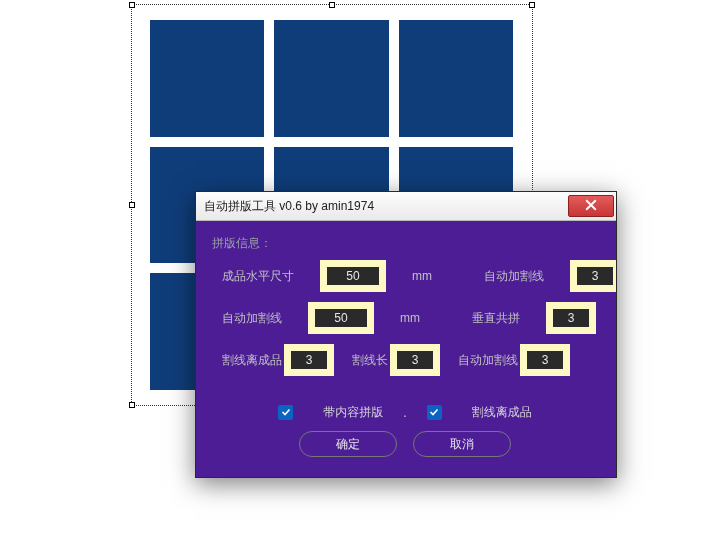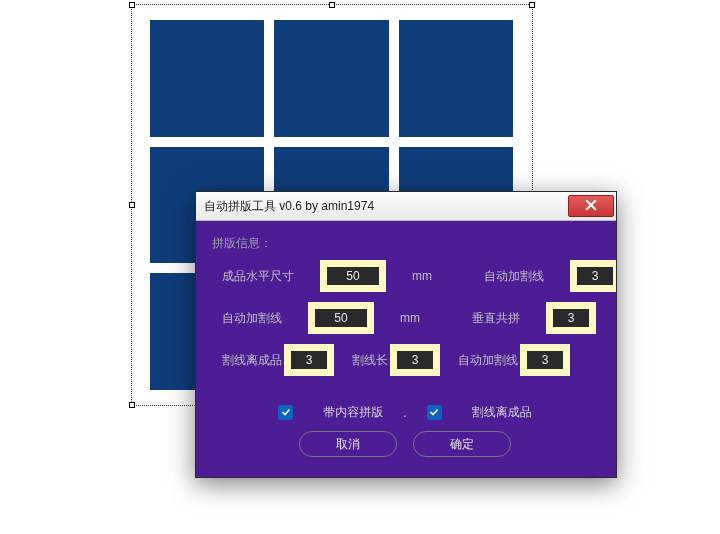--- a/index.html
+++ b/index.html
@@ -327,21 +327,21 @@
               <path d="M1.5 5 L4 7.5 L8.5 2.5" stroke="#fff" stroke-width="1.6" fill="none"></path>
             </svg>
         </span>
       </span>
       <span class="cb-label">割线离成品</span>
     </div>
 
 
     <div class="button-row">
       <div class="pill-btn">
+        <span>确定</span>
+      </div>
+      <div class="pill-btn">
         <span>取消</span>
-      </div>
-      <div class="pill-btn">
-        <span>确定</span>
       </div>
     </div>
 
   </div>
 </div>
 
 </body></html>

